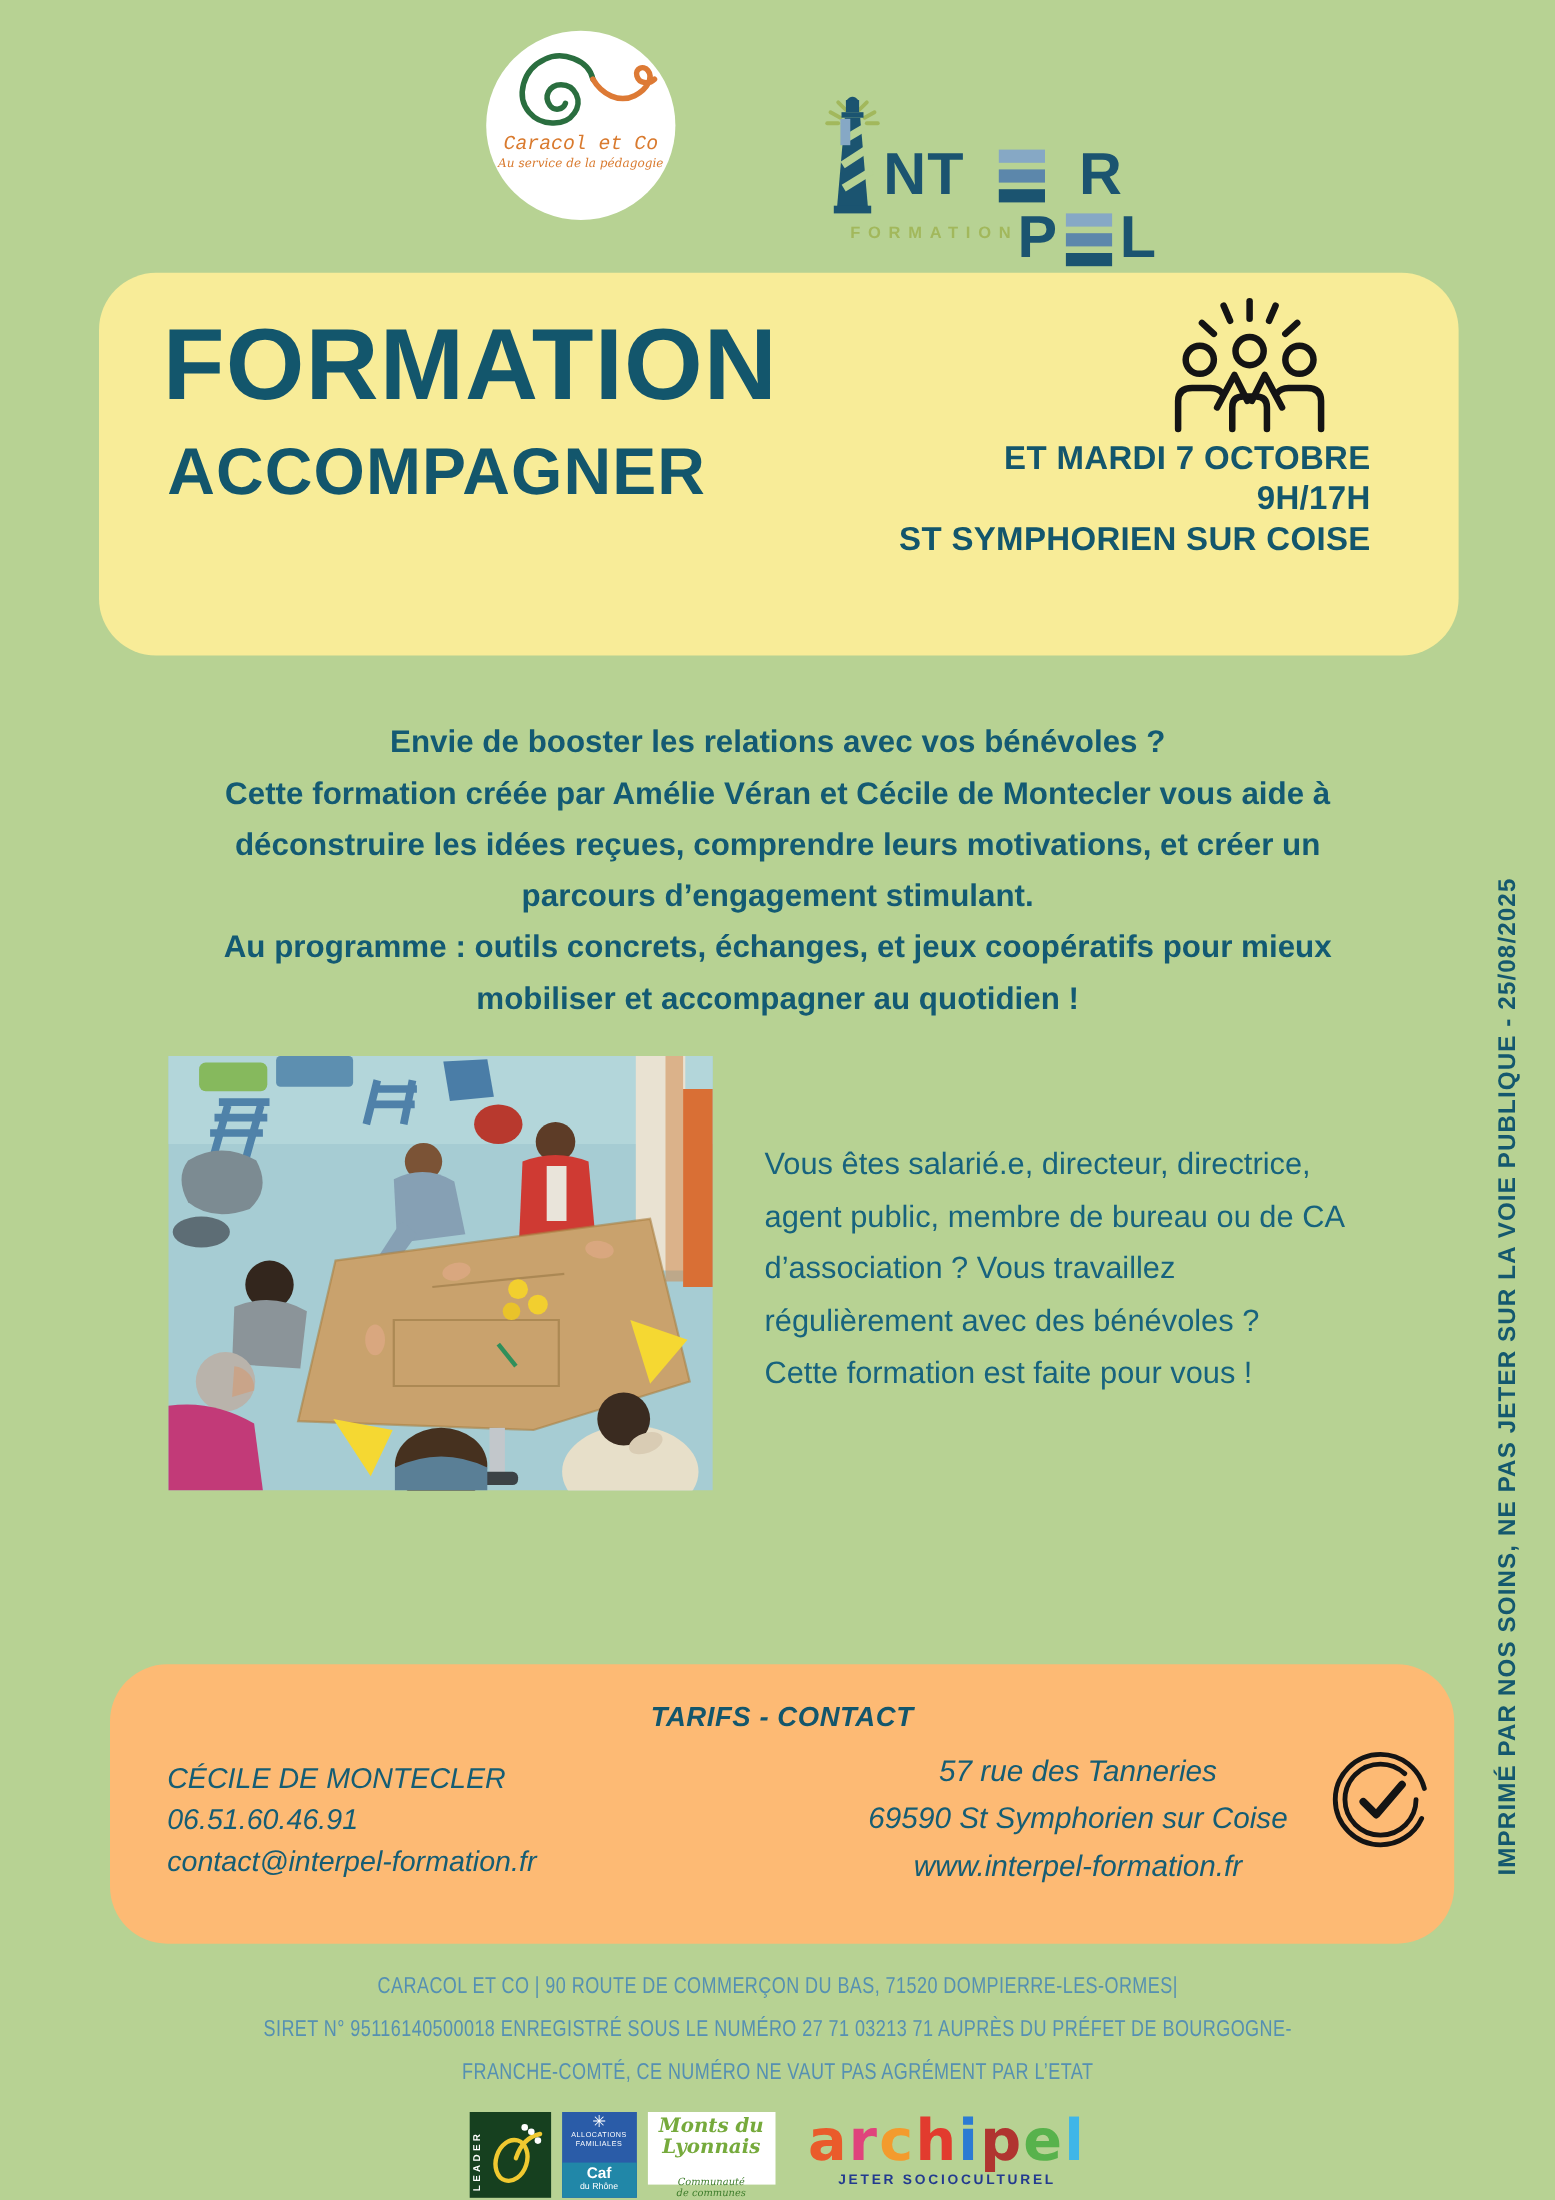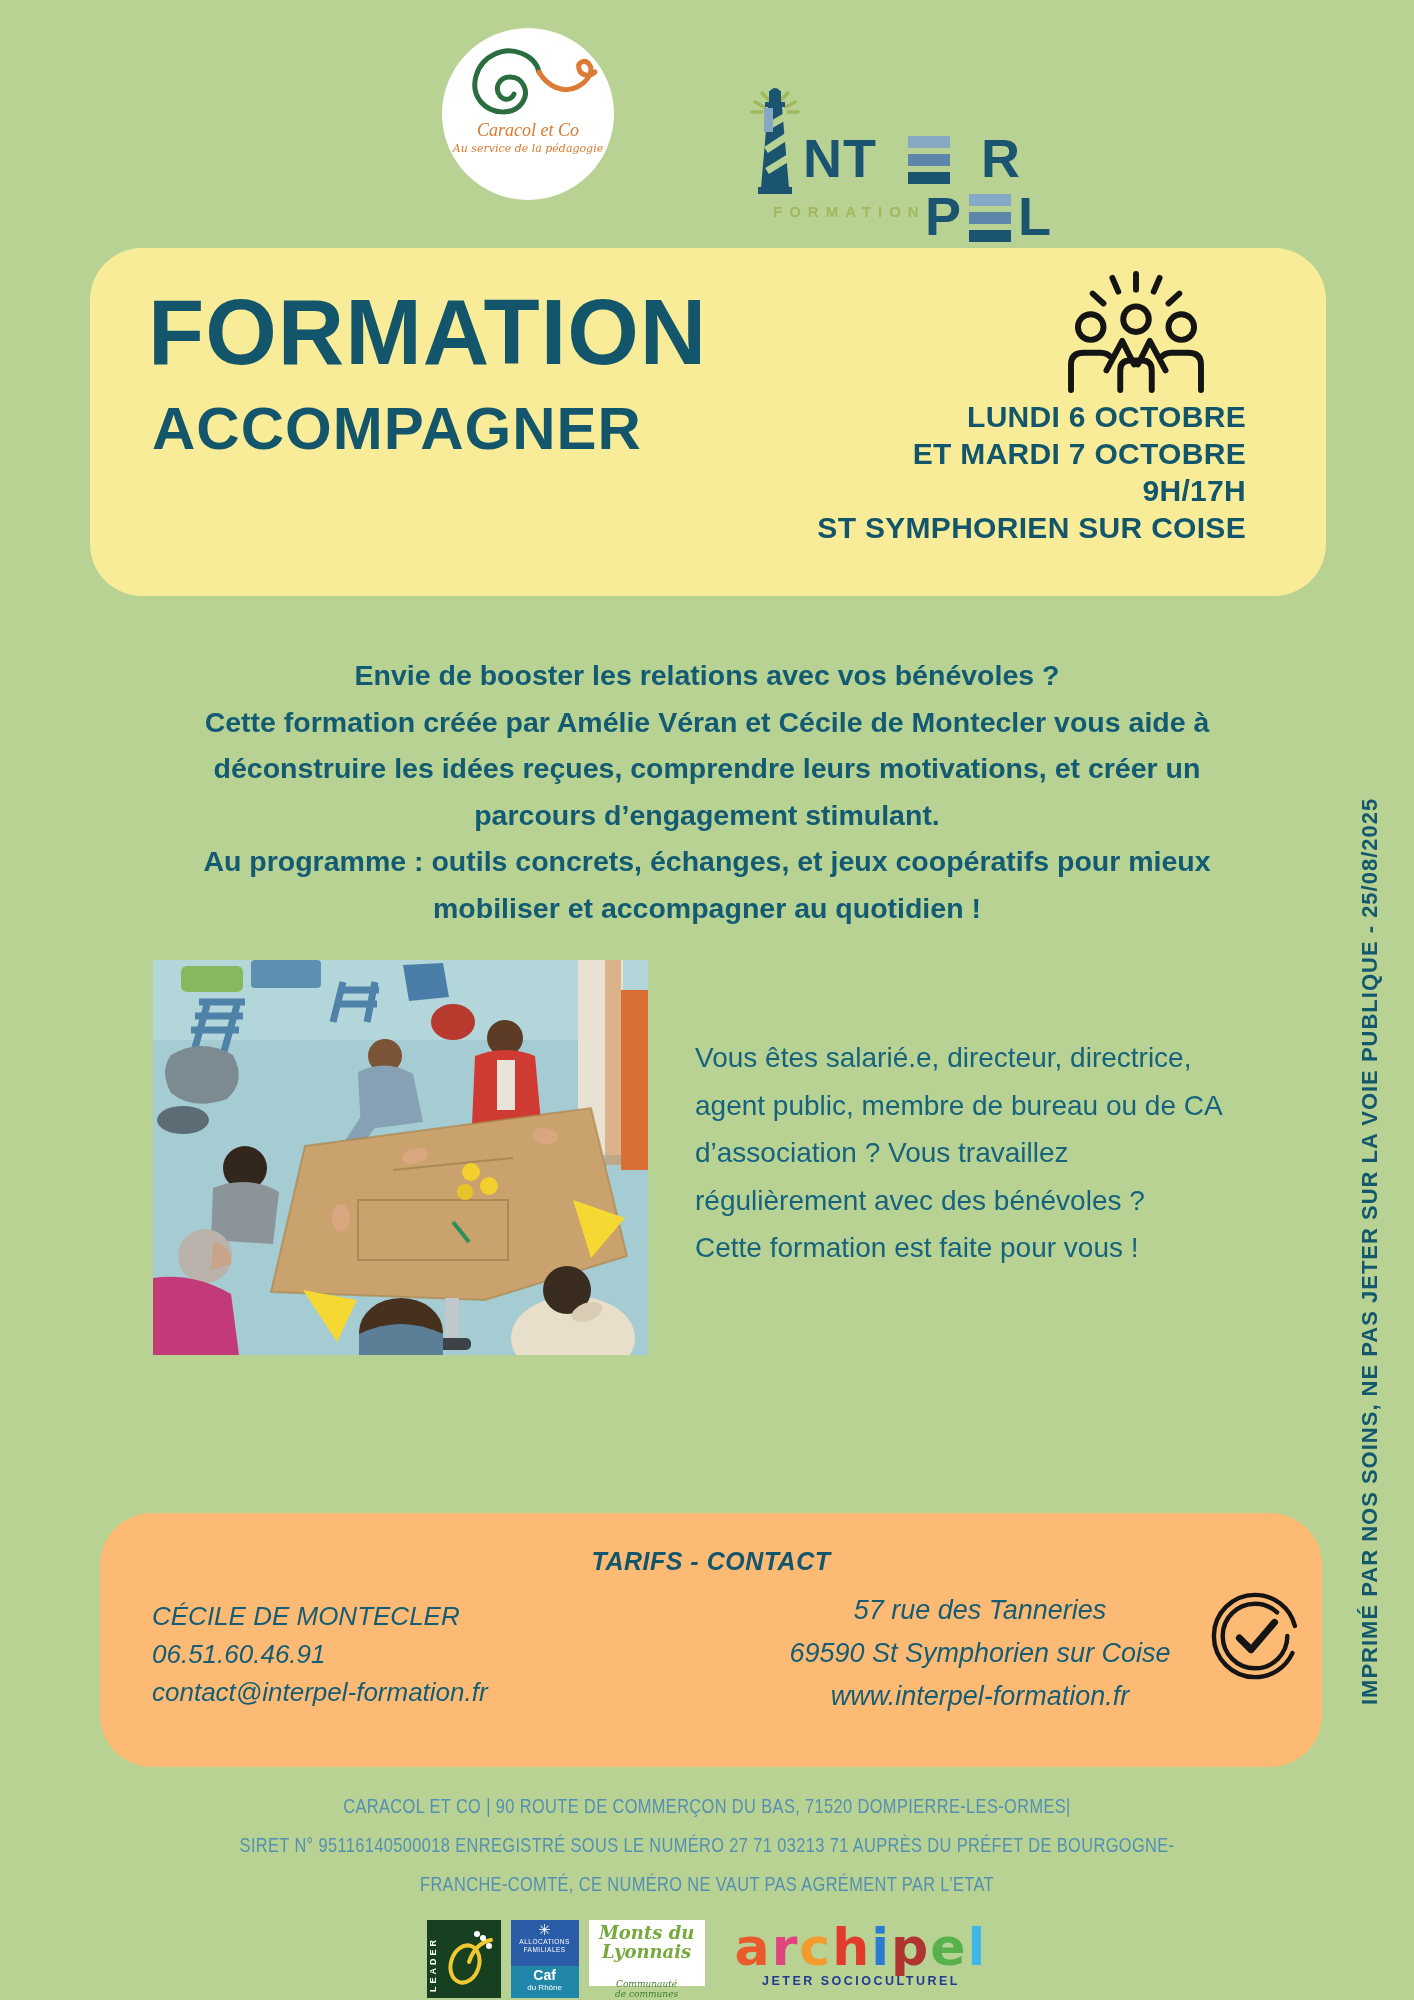--- a/index.html
+++ b/index.html
@@ -3,21 +3,21 @@
 <meta charset="utf-8">
 <style>
   html,body{margin:0;padding:0;background:#8ea96e;}
   .page{position:relative;width:1414px;height:2000px;background:#b7d293;overflow:hidden;
         font-family:"Liberation Sans",sans-serif;color:#145b74;margin:0 auto;}
 
   
   .caracol{position:absolute;left:442px;top:28px;width:172px;height:172px;background:#fff;
            border-radius:50%;text-align:center;}
   .caracol svg{margin-top:14px;}
-  .caracol-name{font-family:Liberation Serif, serif;font-style:italic;color:#d97a2e;font-size:18px;margin-top:-4px;}
+  .caracol-name{font-family:Liberation Mono, monospace;font-style:italic;color:#d97a2e;font-size:18px;margin-top:-4px;}
   .caracol-tagline{font-family:"DejaVu Serif",serif;font-style:italic;color:#d97a2e;font-size:11px;margin-top:1px;}
 
   .interpel{position:absolute;left:745px;top:85px;width:360px;height:180px;}
   .ip-lighthouse{position:absolute;left:4px;top:0;}
   .ip-nter{position:absolute;left:58px;top:46px;display:flex;align-items:flex-start;
            font-size:54px;line-height:54px;font-weight:800;color:#1b5470;letter-spacing:1px;gap:24px;}
   .ip-pel{position:absolute;left:180px;top:104px;display:flex;align-items:flex-start;
           font-size:54px;line-height:54px;font-weight:800;color:#1b5470;letter-spacing:1px;}
   .ebars{display:inline-flex;flex-direction:column;gap:6px;margin:5px 7px 0 7px;}
   .ebars i{display:block;width:42px;height:12px;}
@@ -163,21 +163,20 @@
           <circle cx="80" cy="52" r="13"></circle>
           <circle cx="126" cy="60" r="13"></circle>
         <path d="M14,124 V98 Q14,86 27,86 H44 Q51,86 55,91"></path>
         <path d="M50,104 L66,74 L78,98"></path>
         <path d="M64,124 V104 Q64,94 74,94 H86 Q96,94 96,104 V124"></path>
         <path d="M82,98 L94,74 L110,104"></path>
         <path d="M146,124 V98 Q146,86 133,86 H116 Q109,86 105,91"></path>
       </g>
     </svg>
     <div class="banner-dates">
-      <div>LUNDI 6 OCTOBRE</div>
       <div>ET MARDI 7 OCTOBRE</div>
       <div>9H/17H</div>
       <div>ST SYMPHORIEN SUR COISE</div>
     </div>
   </div>
 
   <div class="intro">
     <div>Envie de booster les relations avec vos bénévoles ?</div>
     <div>Cette formation créée par Amélie Véran et Cécile de Montecler vous aide à</div>
     <div>déconstruire les idées reçues, comprendre leurs motivations, et créer un</div>

